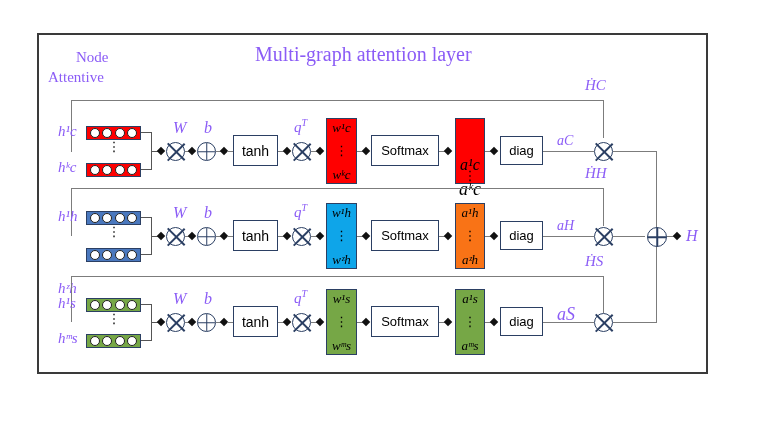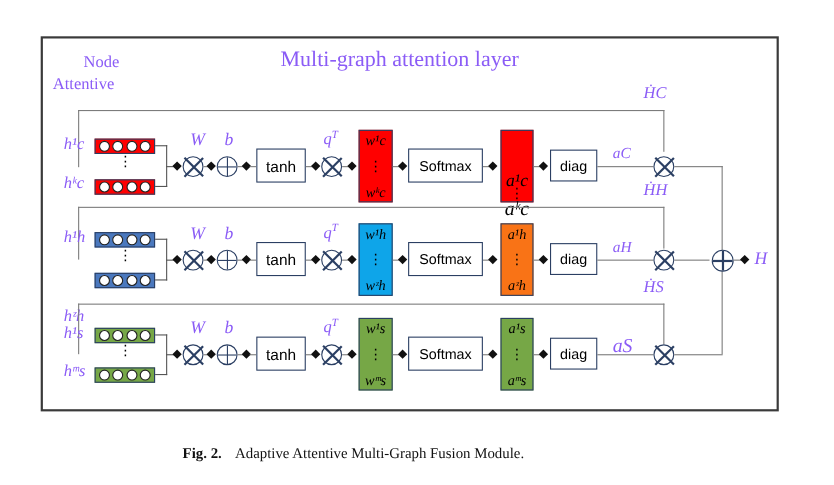--- a/index.html
+++ b/index.html
@@ -307,19 +307,14 @@
 
   <div class="op times" style="left:594px;top:313px;width:19px;height:19px;"></div>
   <div class="w wh" style="left:613px;top:322px;width:44px;"></div>
   <div class="w wv" style="left:656px;top:236px;height:86px;"></div>
 
   <div class="op plus" style="left:647px;top:227px;width:20px;height:20px;"></div>
   <div class="w wh" style="left:667px;top:236px;width:10px;"></div>
   <div class="dia" style="left:674px;top:233px;"></div>
   <div class="lbl mi" style="left:686px;top:228px;font-size:16px;">H</div>
 
-  <div class="caption" style="left:166px;top:404px;">
-    <span class="cap-bold">Fig. 2.</span>
-    <span style="display:inline-block;width:6px"></span>
-    <span>Adaptive Attentive Multi-Graph Fusion Module.</span>
-  </div>
 
 </div>
 
 </body></html>

